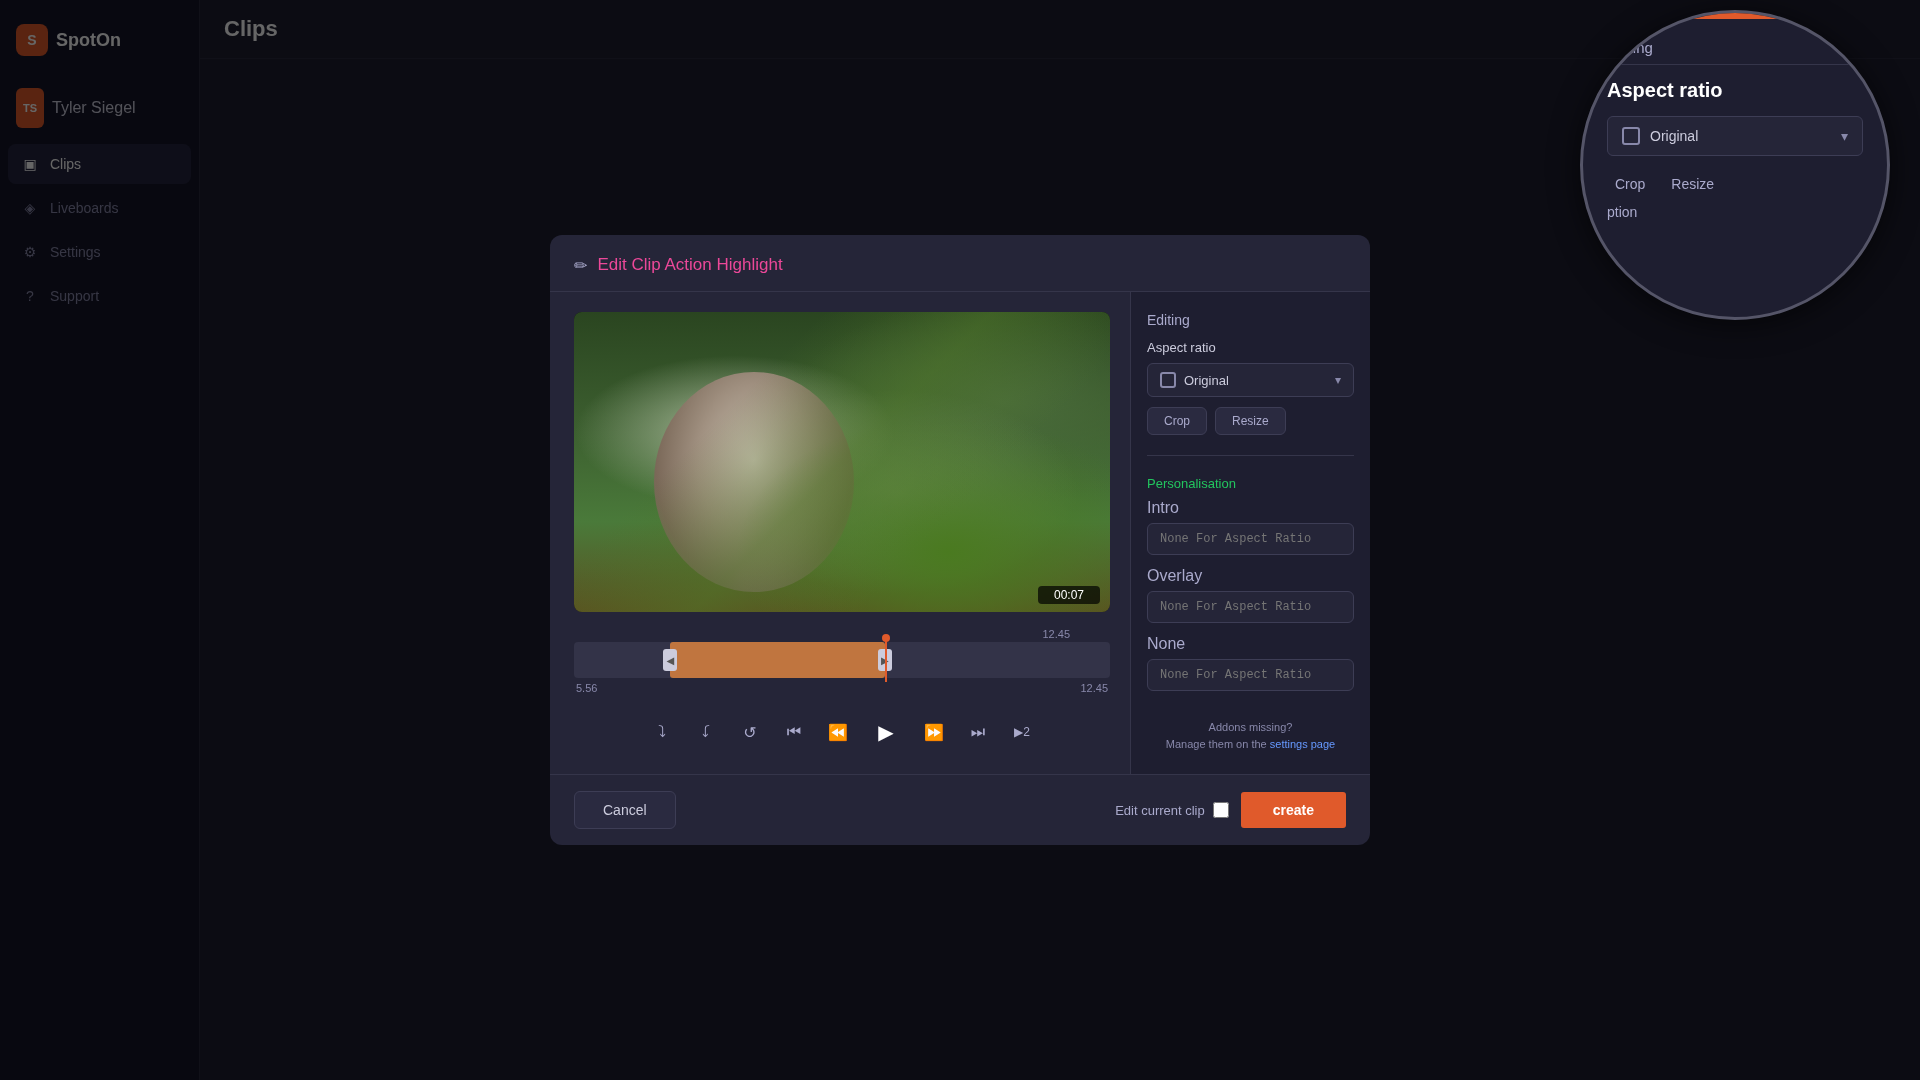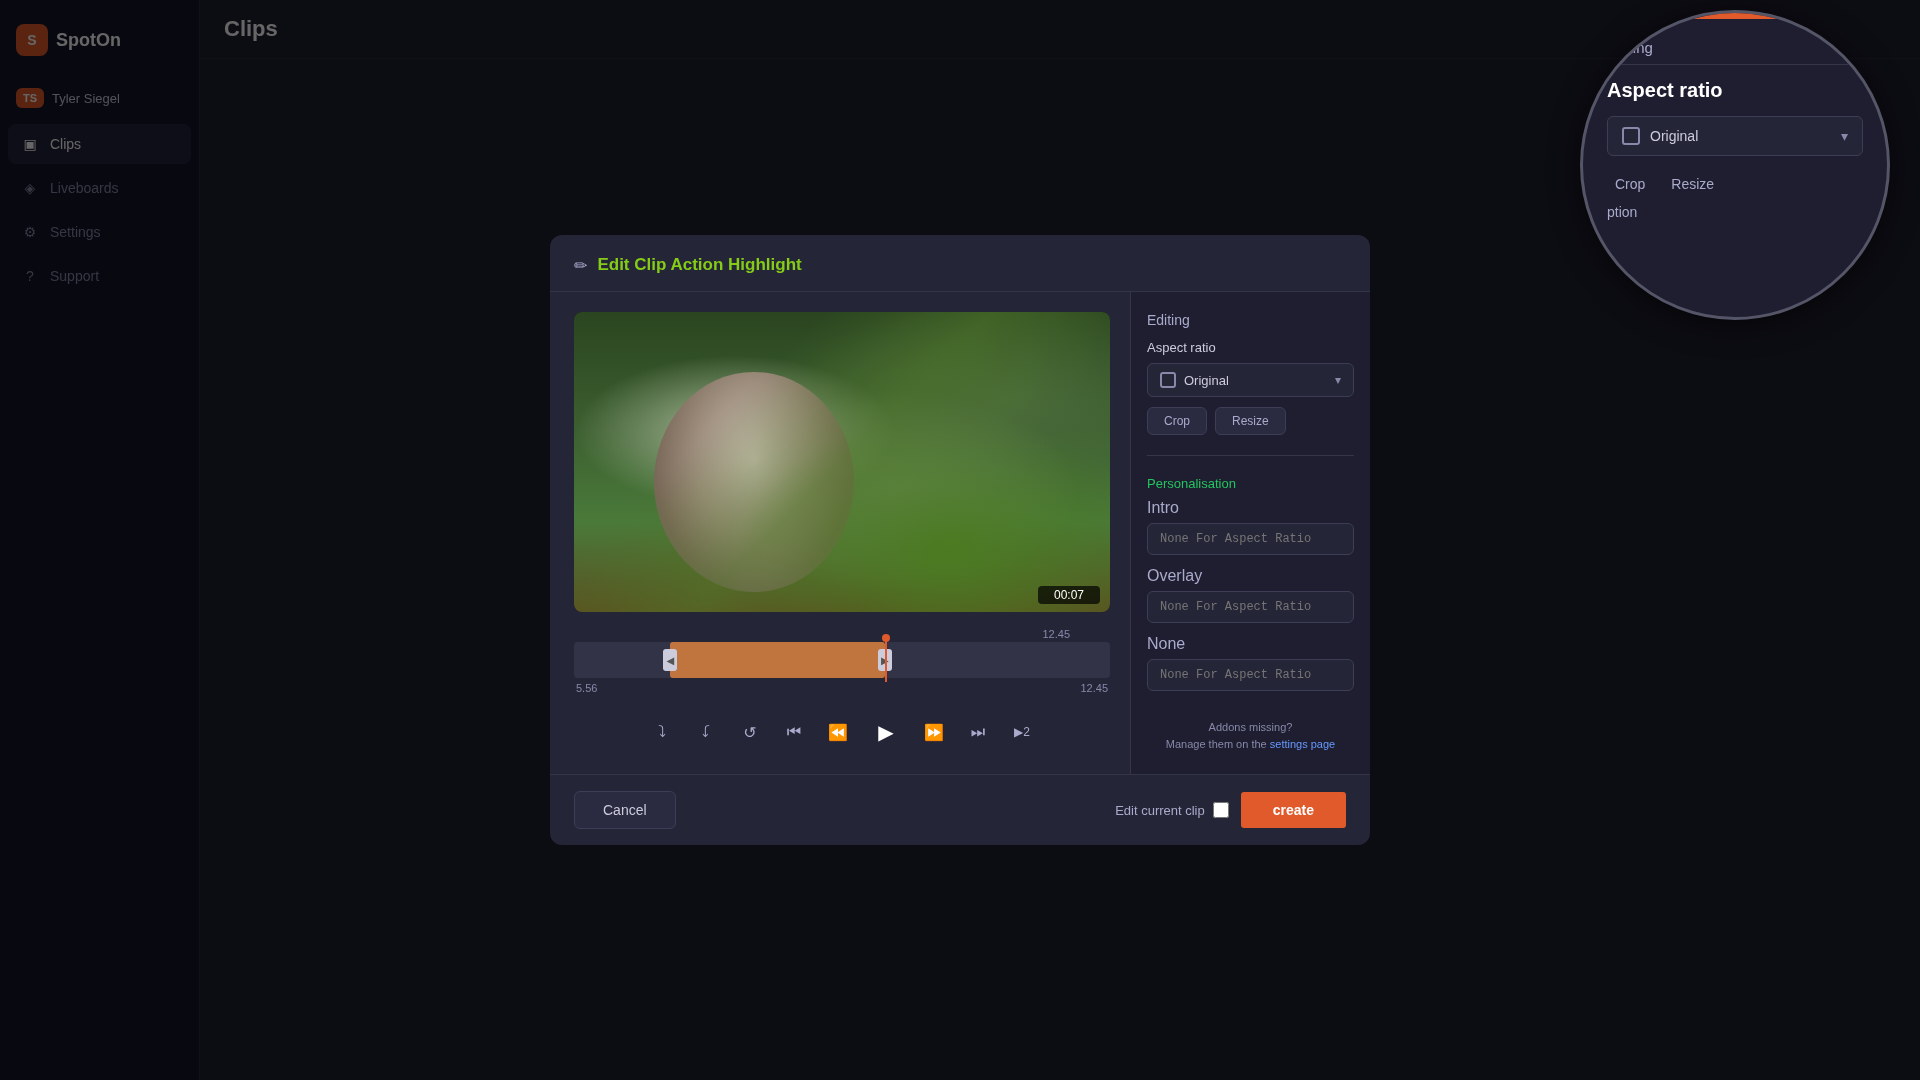--- a/index.html
+++ b/index.html
@@ -88,33 +88,33 @@
     .sidebar-user {
       display: flex;
       align-items: center;
       gap: 8px;
       padding: 8px 16px;
       margin-bottom: 8px;
     }
 
     .user-avatar {
       width: 28px;
-      height: 20px;
+      height: 40px;
       background: #e05a2b;
       border-radius: 6px;
       display: flex;
       align-items: center;
       justify-content: center;
       color: white;
       font-size: 11px;
       font-weight: bold;
     }
 
     .user-info { flex: 1; }
-    .user-name { color: #ccccdd; font-size: 13px; }
+    .user-name { color: #ccccdd; font-size: 16px; }
 
     
     .main-content {
       flex: 1;
       display: flex;
       flex-direction: column;
       background: #1e1e30;
     }
 
     .main-header {
@@ -163,23 +163,23 @@
       padding: 20px 24px 16px;
       border-bottom: 1px solid #35354a;
     }
 
     .modal-header-icon {
       color: #aaaacc;
       font-size: 16px;
     }
 
     .modal-title {
-      color: #84cc16;
+      color: #ec4899;
       font-size: 17px;
-      font-weight: 700;
+      font-weight: 400;
     }
 
     .modal-body {
       display: flex;
       flex: 1;
       gap: 0;
     }
 
     
     .video-section {

